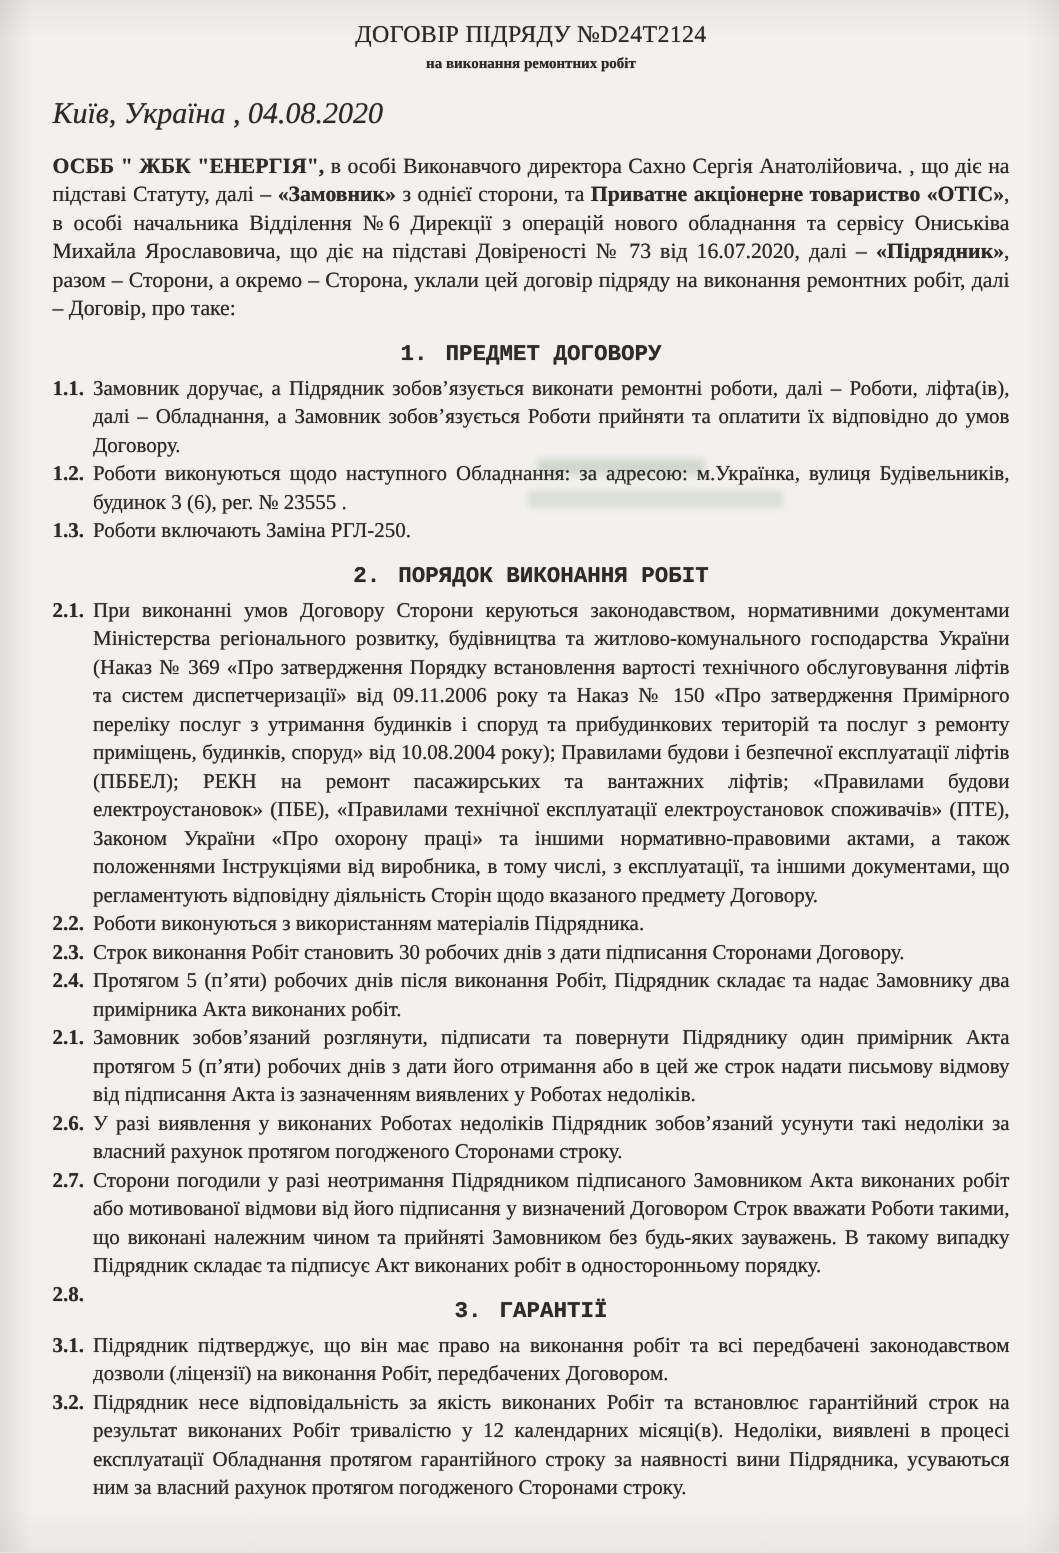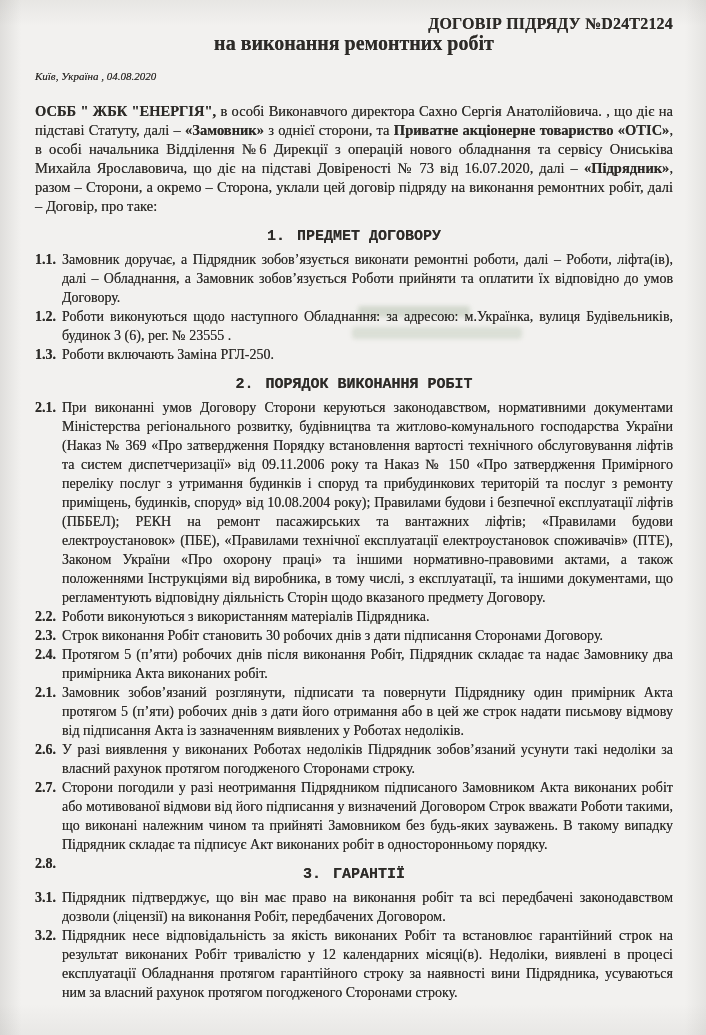--- a/index.html
+++ b/index.html
@@ -20,23 +20,23 @@
       linear-gradient(270deg, rgba(55,53,48,0.07), rgba(55,53,48,0) 3%),
       linear-gradient(180deg, rgba(55,53,48,0.06), rgba(0,0,0,0) 2.5%),
       linear-gradient(0deg, rgba(55,53,48,0.05), rgba(0,0,0,0) 3%),
       radial-gradient(130% 120% at 48% 42%, rgba(0,0,0,0) 62%, rgba(70,66,58,0.08) 100%);
   }
   .ghost{ position:absolute; filter:blur(2px); z-index:0; border-radius:3px; }
   .ghost-1{ left:358px; top:306px; width:112px; height:11px; background:rgba(138,160,128,0.30); }
   .ghost-2{ left:352px; top:327px; width:170px; height:12px; background:rgba(138,160,128,0.22); }
   .content{ position:relative; z-index:1; }
 
-  .t1{ text-align:right; font-weight:bold; font-size:16px; letter-spacing:0.2px; line-height:20px; }
-  .t2{ text-align:center; font-weight:bold; font-size:20px; line-height:18px; }
-  .dateline{ margin-top:15px; font-style:italic; font-size:11px; line-height:19px; }
+  .t1{ text-align:center; font-weight:normal; font-size:16px; letter-spacing:0.2px; line-height:20px; }
+  .t2{ text-align:center; font-weight:bold; font-size:10px; line-height:18px; }
+  .dateline{ margin-top:15px; font-style:italic; font-size:20px; line-height:19px; }
   .preamble{ margin:16px 0 0 0; font-size:14.5px; line-height:19px; text-align:justify; }
   .preamble .b{ font-weight:bold; }
 
   .sec-h{ text-align:center; font-weight:bold; font-size:15px; line-height:19px; margin:11px 0 4px 0;font-family:Liberation Mono, monospace; }
   .sec-num{ margin-right:12px; }
 
   .clause{ position:relative; padding-left:27px; font-size:14px; line-height:19px; text-align:justify; }
   .cnum{ position:absolute; left:0; top:0; font-weight:bold; }
 </style>
 </head>

